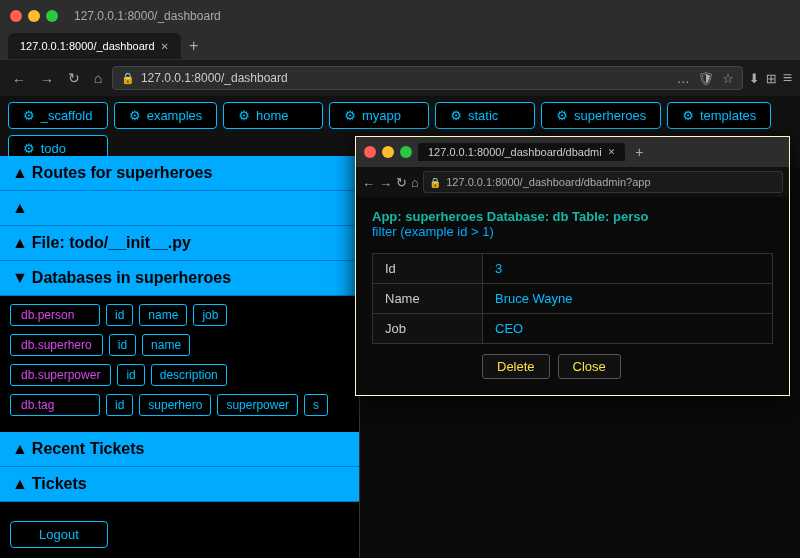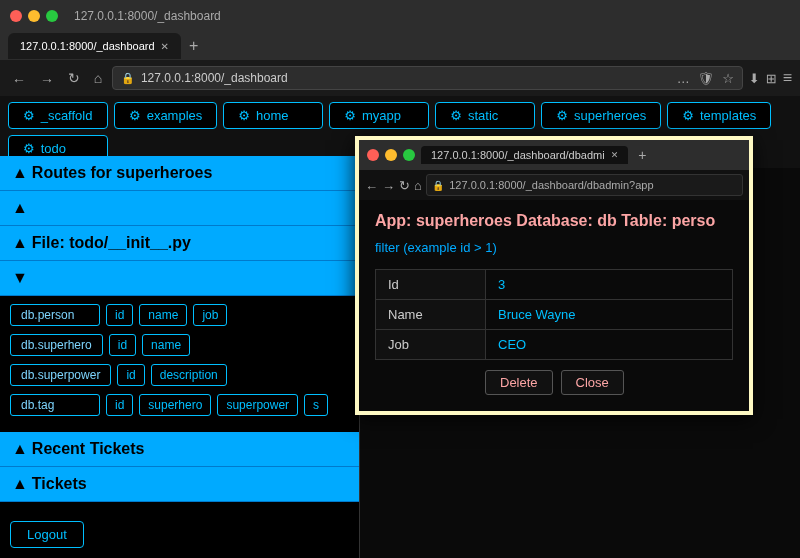--- a/index.html
+++ b/index.html
@@ -165,21 +165,21 @@
     .db-table-row {
       display: flex;
       align-items: center;
       gap: 6px;
       margin-bottom: 8px;
       flex-wrap: wrap;
     }
     .db-table-name {
       background: #000;
       border: 1.5px solid #00bfff;
-      color: #7dd3fc;
+      color: #d946ef;
       padding: 3px 10px;
       border-radius: 3px;
       font-size: 12px;
       cursor: pointer;
       min-width: 90px;
     }
     .db-field-badge {
       background: #000;
       border: 1.5px solid #00bfff;
       color: #00bfff;
@@ -190,34 +190,34 @@
 
     .logout-area {
       position: absolute;
       bottom: 10px;
       left: 10px;
     }
     .logout-btn {
       background: #000;
       border: 1.5px solid #00bfff;
       color: #00bfff;
-      padding: 5px 16px;
+      padding: 5px 28px;
       border-radius: 4px;
       font-size: 13px;
       cursor: pointer;
     }
 
     
     .popup-window {
       position: absolute;
       top: 40px;
       left: 355px;
-      width: 398px;
+      width: 435px;
       background: #0a0a0a;
-      border: 4px solid #fef9c3;
+      border: 1px solid #fef9c3;
       box-shadow: 0 4px 20px rgba(0,0,0,0.8);
       z-index: 10;
     }
     .popup-titlebar {
       background: #2d2d2d;
       height: 30px;
       display: flex;
       align-items: center;
       padding: 0 8px;
       gap: 6px;
@@ -260,23 +260,22 @@
       padding: 0 6px;
       font-size: 11px;
       color: #aaa;
       gap: 4px;
     }
     .popup-content {
       padding: 12px 16px;
       background: #0a0a0a;
     }
     .popup-title {
-      color: #fca5a5;
-      font-size: 16px;
-      margin-bottom: 10px;
+      color: #14b8a6;
+      font-size: 13px;
       font-weight: bold;
     }
     .popup-filter {
       color: #00aaff;
       font-size: 13px;
       margin-bottom: 14px;
       cursor: pointer;
     }
     .popup-table {
       width: 100%;
@@ -300,21 +299,21 @@
       font-size: 13px;
     }
     .popup-actions {
       display: flex;
       gap: 8px;
       padding: 10px 0 4px 110px;
     }
     .popup-btn {
       background: #111;
       border: 1.5px solid #555;
-      color: #fca5a5;
+      color: #fde047;
       padding: 4px 14px;
       border-radius: 3px;
       font-size: 13px;
       cursor: pointer;
     }
   </style>
 </head>
 <body>
 
 <div class="browser-titlebar">
@@ -397,20 +396,21 @@
     </div>
     <div class="sidebar-section">
       <span>▲</span>
     </div>
     <div class="sidebar-section">
       <span>▲</span>
       <span>File: todo/__init__.py</span>
     </div>
     <div class="sidebar-section">
       <span>▼</span>
+      <span>Databases in superheroes</span>
     </div>
 
     <div class="db-table-section">
 
       <div class="db-table-row">
         <span class="db-table-name">db.person</span>
         <span class="db-field-badge">id</span>
         <span class="db-field-badge">name</span>
         <span class="db-field-badge">job</span>
       </div>

